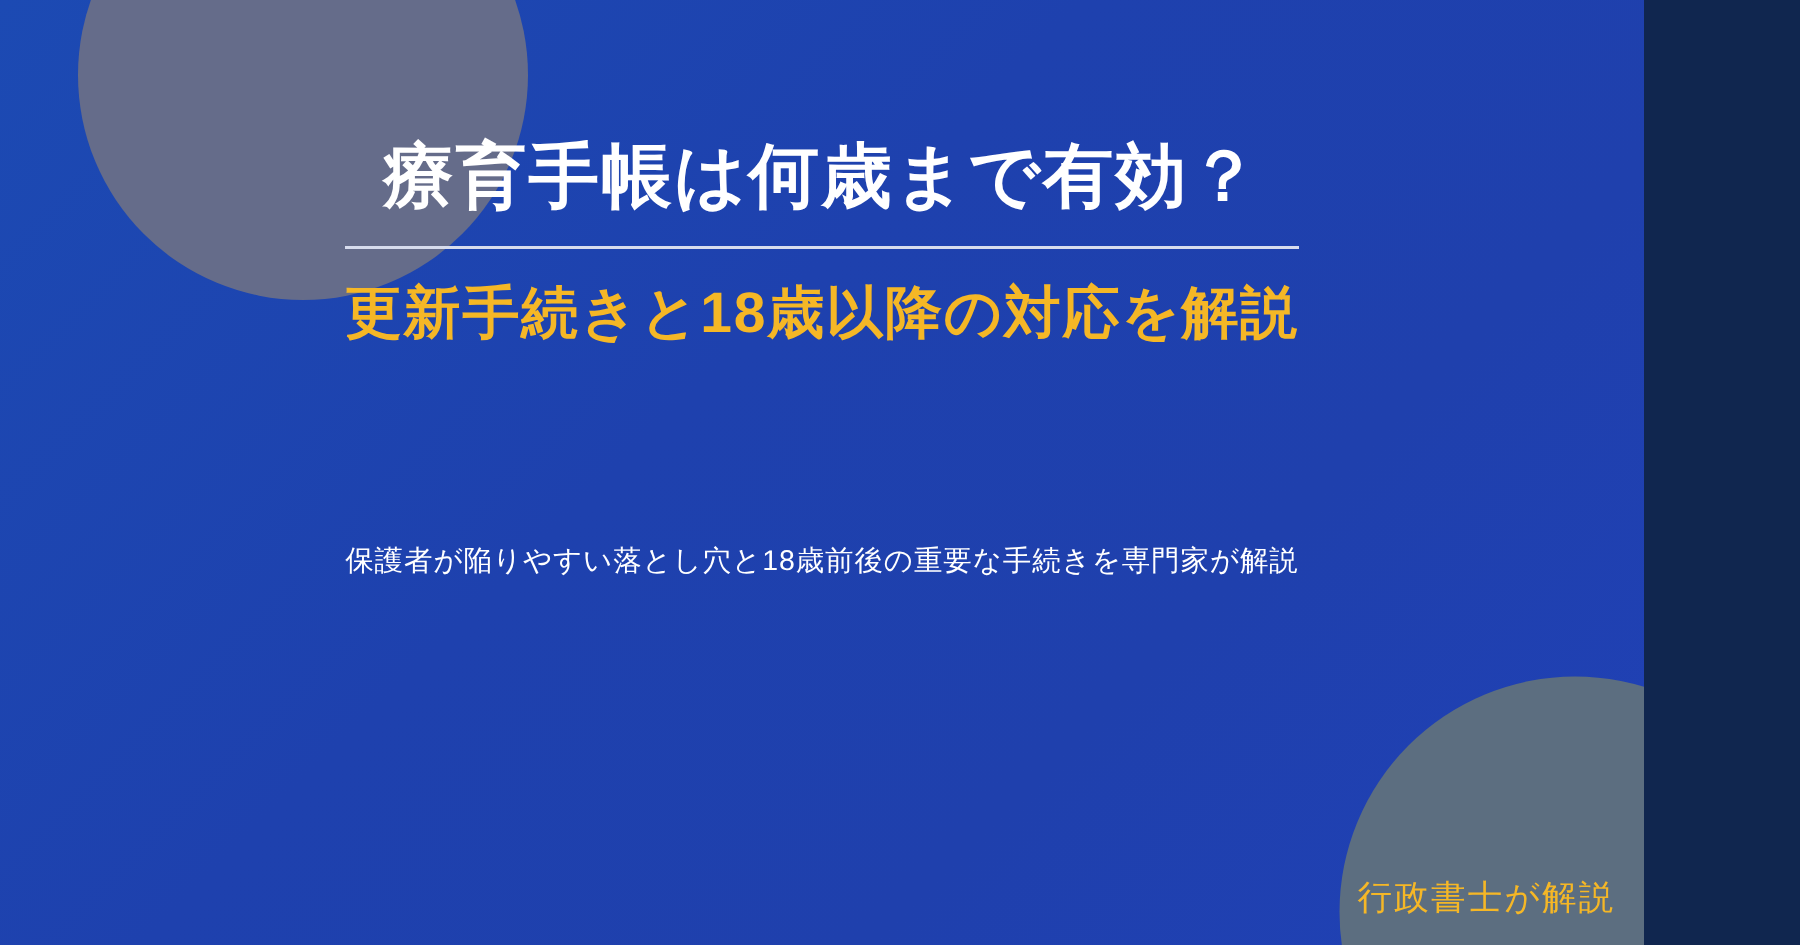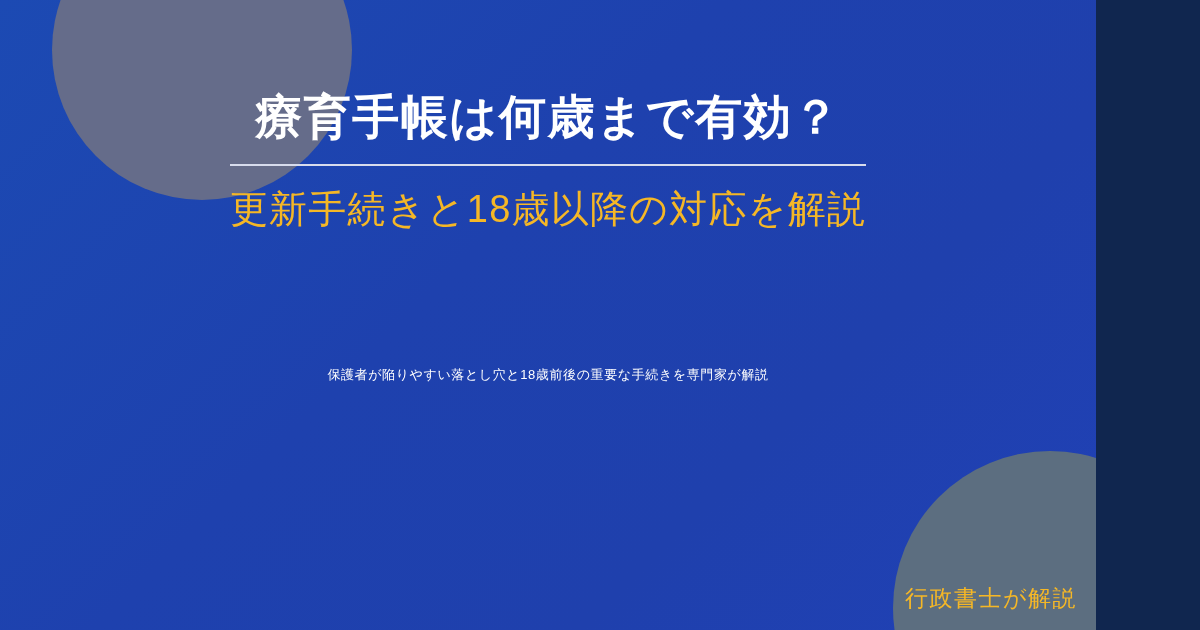--- a/index.html
+++ b/index.html
@@ -69,35 +69,35 @@
     display: inline-block;
     margin-top: 16px;
     padding-top: 18px;
     border-top: 2px solid #d7dced;
   }
 
   #page-subtitle {
     margin: 0;
     font-size: 38px;
     line-height: 50px;
-    font-weight: 400;
+    font-weight: 700;
     color: #f5b726;
     letter-spacing: 1.2px;
     white-space: nowrap;
     text-align: right;
   }
 
   #lead-text {
     position: absolute;
     left: 0;
     right: 0;
     top: 360px;
     text-align: center;
     margin: 0;
-    font-size: 13px;
+    font-size: 19px;
     line-height: 30px;
     font-weight: 400;
     color: #ffffff;
     letter-spacing: 0.6px;
     white-space: nowrap;
   }
 
   #credit-badge {
     position: absolute;
     left: 905px;

